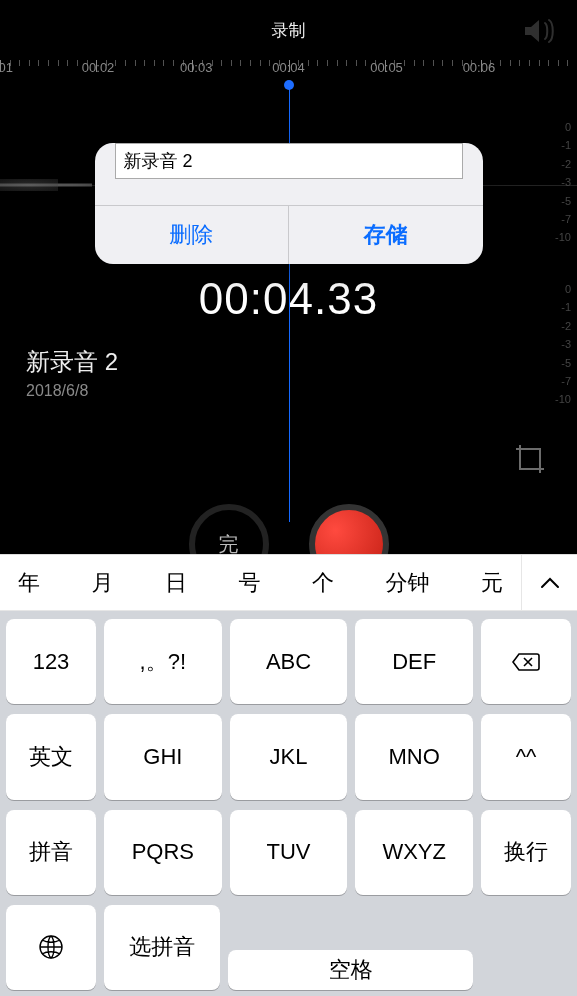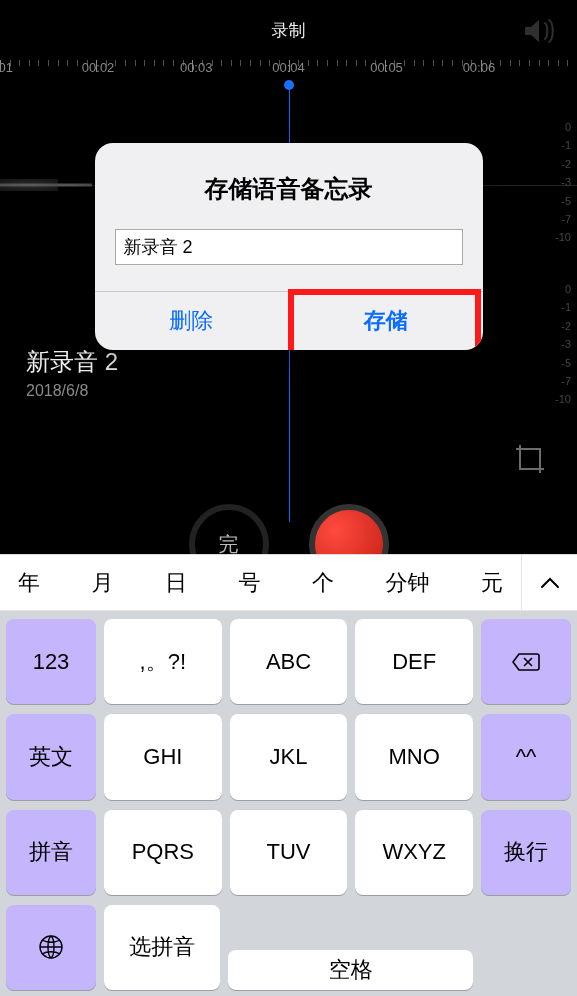--- a/index.html
+++ b/index.html
@@ -49,21 +49,21 @@
 .highlight-box { position: absolute; border: 6px solid #ff1a1a; pointer-events: none; }
 
 .keyboard-area { position: absolute; left: 0; right: 0; bottom: 0; height: 442px; background: #fff; border-top: 1px solid #ddd; }
 .candidate-row { height: 56px; display: flex; align-items: center; border-bottom: 1px solid #e6e6e6; }
 .cand-list { flex: 1; display: flex; justify-content: space-between; padding: 0 18px; }
 .cand { font-size: 22px; color: #000; }
 .cand-expand { width: 56px; height: 56px; display: flex; align-items: center; justify-content: center; border-left: 1px solid #e6e6e6; }
 .kb-grid { background: #d2d5da; height: calc(100% - 56px); padding: 8px 6px 6px; display: flex; flex-direction: column; gap: 10px; }
 .kb-row { display: flex; gap: 8px; flex: 1; }
 .key { flex: 1; background: #fff; border-radius: 8px; box-shadow: 0 1px 0 #9a9ca0; display: flex; align-items: center; justify-content: center; font-size: 22px; color: #000; border: none; padding: 0; }
-.key.func { background: #c4b5fd; }
+.key.func { background: #ffffff; }
 .key-narrow { flex: 0 0 90px; }
 .key-wide { flex: 2.1; margin-top: 45px; }
 .blank { flex: 0 0 90px; visibility: hidden; }
 </style>
 </head>
 <body>
 
 <div class="screen-top">
   <div class="header">
     <div class="header-title">录制</div>
@@ -191,21 +191,20 @@
 
   <div class="controls">
     <div class="ctrl-btn done-partial">
         <span>完</span>
       </div>
     <div class="ctrl-btn rec"></div>
   </div>
 </div>
 
 <div class="dialog-overlay">
-  <div class="dialog-title">存储语音备忘录</div>
   <div class="dialog-input-wrap">
     <input class="dialog-input" value="新录音 2" style="">
   </div>
   <div class="dialog-buttons">
     <button class="dialog-btn">删除</button>
     <button class="dialog-btn bold">存储</button>
   </div>
   <div class="highlight-box" style="left:193px; top:146px; width:193px; height:74px;"></div>
 </div>
 

